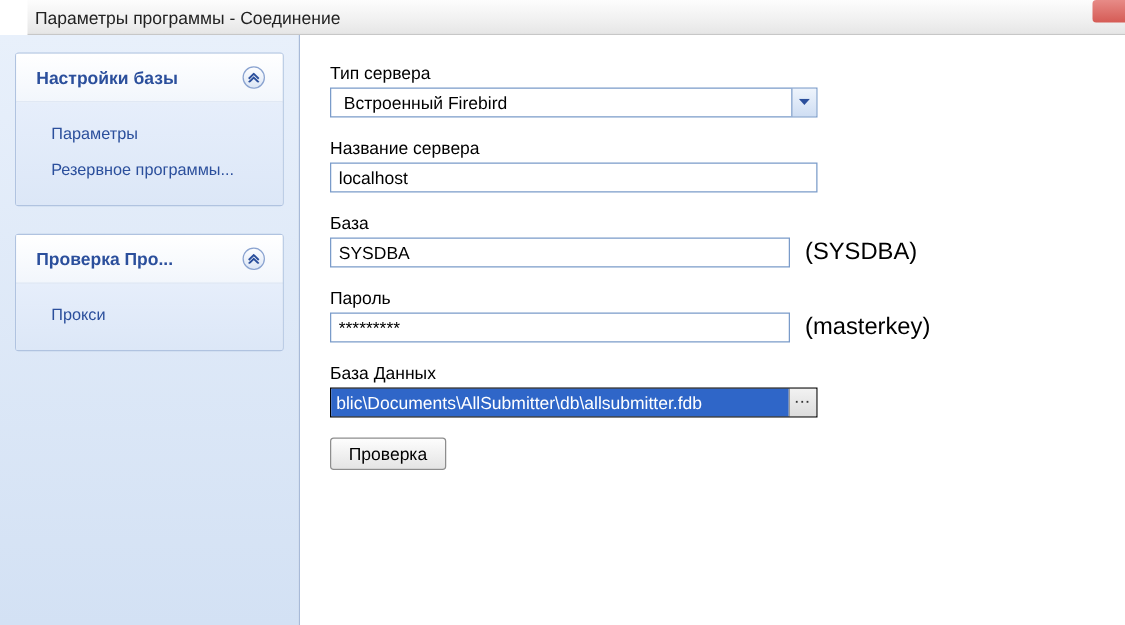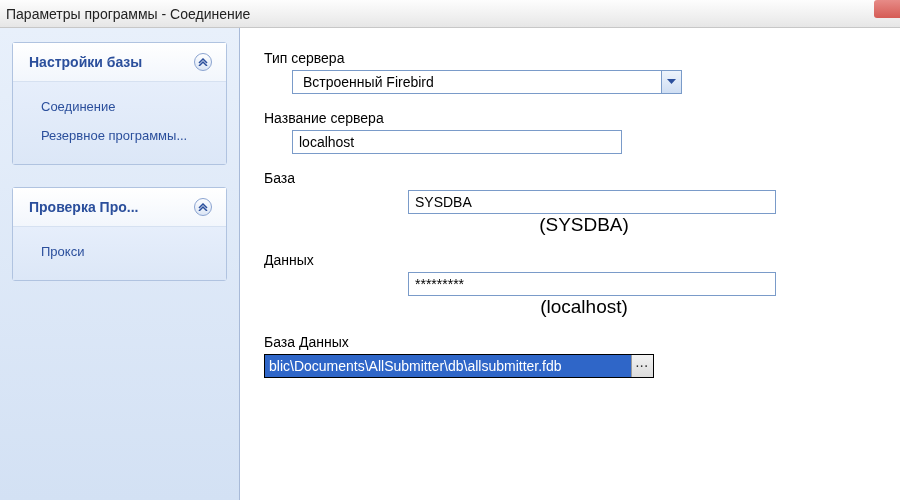--- a/index.html
+++ b/index.html
@@ -14,20 +14,21 @@
     .titlebar {
       height: 28px;
       background: linear-gradient(to bottom, #fdfdfd 0%, #f0f0f0 60%, #e6e6e6 100%);
       border-bottom: 1px solid #c7c7c7;
       display: flex;
       align-items: center;
       padding: 0 6px;
       color: #222;
       font-size: 14px;
       position: relative;
+      margin-left: 22px;
     }
     .titlebar .partial-red {
       position: absolute;
       right: 0;
       top: 0;
       width: 26px;
       height: 18px;
       background: linear-gradient(to bottom, #e78b87, #d55b55);
       border-top-left-radius: 3px;
       border-bottom-left-radius: 3px;
@@ -96,32 +97,31 @@
       background: #fff;
       padding: 22px 8px 22px 24px;
     }
     .form-row { margin-bottom: 16px; }
     .form-label {
       display: block;
       margin-bottom: 4px;
       color: #000;
       font-size: 14px;
     }
-    .input-line { display: flex; align-items: center; flex-direction: column; }
+    .input-line { display: flex; align-items: center; }
     .text-input, .select-box {
       height: 24px;
       border: 1px solid #7a9bc9;
       background: #fff;
       font-family: inherit;
       font-size: 14px;
       padding: 0 6px;
       outline: none;
-      margin-left: 28px;
-    }
-    .text-input { width: 330px; }
+    }
+    .text-input { width: 390px; }
     .input-short { width: 368px; }
     .hint {
       margin-left: 12px;
       font-size: 19px;
       color: #000;
     }
     .select-box {
       width: 390px;
       display: flex;
       align-items: center;
@@ -196,21 +196,21 @@
       <div class="panel-header">
         <span class="panel-title">Настройки базы</span>
         <div class="collapse-btn">
           <svg width="10" height="8" viewBox="0 0 10 8">
             <path d="M1 5 L5 1 L9 5" stroke="#2b4f9c" stroke-width="1.5" fill="none"></path>
             <path d="M1 8 L5 4 L9 8" stroke="#2b4f9c" stroke-width="1.5" fill="none"></path>
           </svg>
         </div>
       </div>
       <div class="panel-body">
-        <div class="nav-item">Соединение</div>
+        <div class="nav-item">Параметры</div>
         <div class="nav-item">Резервное программы...</div>
       </div>
     </div>
 
     <div class="panel">
       <div class="panel-header">
         <span class="panel-title">Проверка Про...</span>
         <div class="collapse-btn">
           <svg width="10" height="8" viewBox="0 0 10 8">
             <path d="M1 5 L5 1 L9 5" stroke="#2b4f9c" stroke-width="1.5" fill="none"></path>
@@ -246,30 +246,33 @@
 
     <div class="form-row">
       <label class="form-label">База</label>
       <div class="input-line">
         <input class="text-input input-short" value="SYSDBA" style="">
         <span class="hint">(SYSDBA)</span>
       </div>
     </div>
 
     <div class="form-row">
-      <label class="form-label">Данных</label>
+      <label class="form-label">Пароль</label>
       <div class="input-line">
         <input class="text-input input-short" value="*********" style="">
-        <span class="hint">(localhost)</span>
+        <span class="hint">(masterkey)</span>
       </div>
     </div>
 
     <div class="form-row">
       <label class="form-label">База Данных</label>
       <div class="db-wrap">
         <div class="db-text">blic\Documents\AllSubmitter\db\allsubmitter.fdb</div>
         <div class="db-browse">···</div>
       </div>
     </div>
 
+    <div class="form-row">
+      <button class="btn">Проверка</button>
+    </div>
 
   </div>
 </div>
 
 </body></html>

